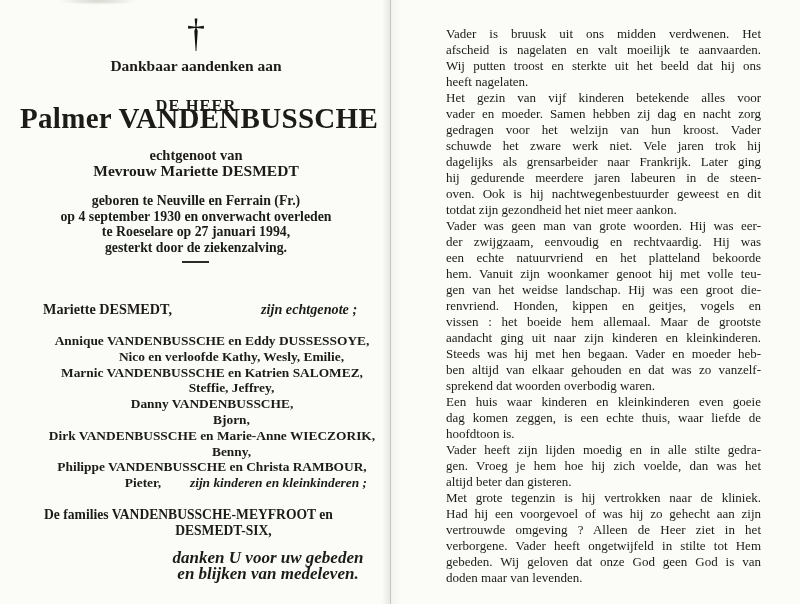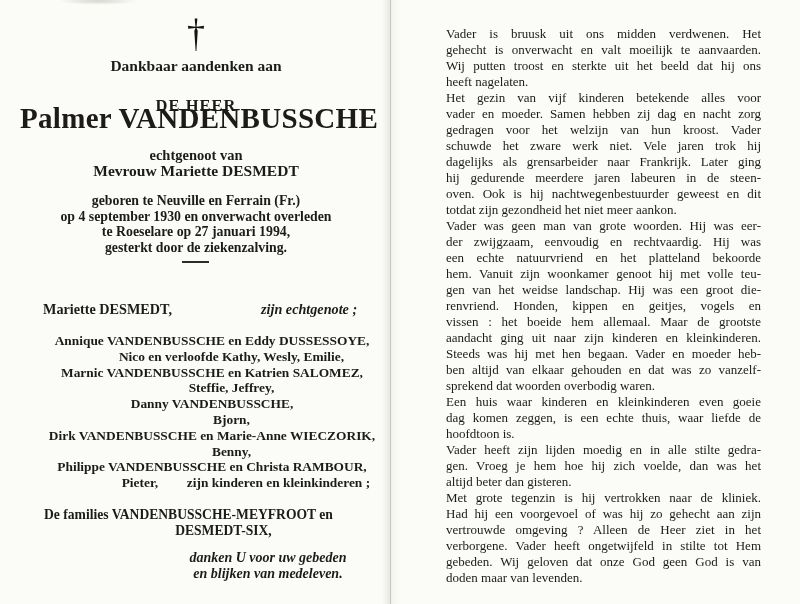--- a/index.html
+++ b/index.html
@@ -31,24 +31,24 @@
   .name{top:102px;font-size:29px;font-weight:700;letter-spacing:.3px;white-space:nowrap;}
   .relation{top:147px;font-size:14.5px;font-weight:700;}
   .spouse{top:162px;font-size:15.5px;font-weight:700;}
   .vitals{top:193px;font-size:13.8px;line-height:15.6px;font-weight:700;text-align:center;}
   .rule{position:absolute;top:261px;left:182px;width:27px;height:0;border:none;border-top:2px solid #2c2b26;margin:0;}
   .widow-row{position:absolute;left:43px;top:301px;width:330px;font-size:14.2px;font-weight:700;text-align:left;}
   .widow-role{position:absolute;left:218px;top:0;font-style:italic;}
   .family{position:absolute;left:44px;top:333px;width:336px;font-size:13.4px;line-height:15.8px;font-weight:700;text-align:center;}
   .fam-row.indent{padding-left:39px;}
   .fam-name{display:inline-block;width:94px;}
-  .role{margin-top:36px;}
+  .role{font-style:italic;margin-top:36px;}
   .families{position:absolute;left:44px;top:507px;font-size:13.6px;line-height:16px;font-weight:700;text-align:center;}
   .families-line.indent2{padding-left:70px;}
-  .thanks{position:absolute;left:168px;top:550px;width:200px;text-align:center;font-style:italic;font-weight:700;font-size:14px;line-height:15.5px;}
+  .thanks{position:absolute;left:168px;top:550px;width:200px;text-align:center;font-style:italic;font-weight:700;font-size:17px;line-height:15.5px;}
   
   .right-page{position:absolute;left:384px;top:0;width:416px;height:500px;}
   .right-text{position:absolute;left:62px;top:26px;width:315px;font-size:13px;line-height:16px;font-weight:400;color:#1b1a17;}
   .para{margin:0;}
   .jline{text-align:justify;text-align-last:justify;}
   .lline{text-align:left;}
 </style>
 </head>
 <body>
 
@@ -94,21 +94,21 @@
         <div>en blijken van medeleven.</div>
       </div>
   </div>
 
   <div class="fold"></div>
 
   <div class="right-page">
     <div class="right-text" id="right-text">
         <div class="para">
           <div class="jline">Vader is bruusk uit ons midden verdwenen. Het</div>
-          <div class="jline">gehecht is onverwacht en valt moeilijk te aanvaarden.</div>
+          <div class="jline">afscheid is nagelaten en valt moeilijk te aanvaarden.</div>
           <div class="jline">Wij putten troost en sterkte uit het beeld dat hij ons</div>
           <div class="lline">heeft nagelaten.</div>
         </div>
         <div class="para">
           <div class="jline">Het gezin van vijf kinderen betekende alles voor</div>
           <div class="jline">vader en moeder. Samen hebben zij dag en nacht zorg</div>
           <div class="jline">gedragen voor het welzijn van hun kroost. Vader</div>
           <div class="jline">schuwde het zware werk niet. Vele jaren trok hij</div>
           <div class="jline">dagelijks als grensarbeider naar Frankrijk. Later ging</div>
           <div class="jline">hij gedurende meerdere jaren labeuren in de steen-</div>

